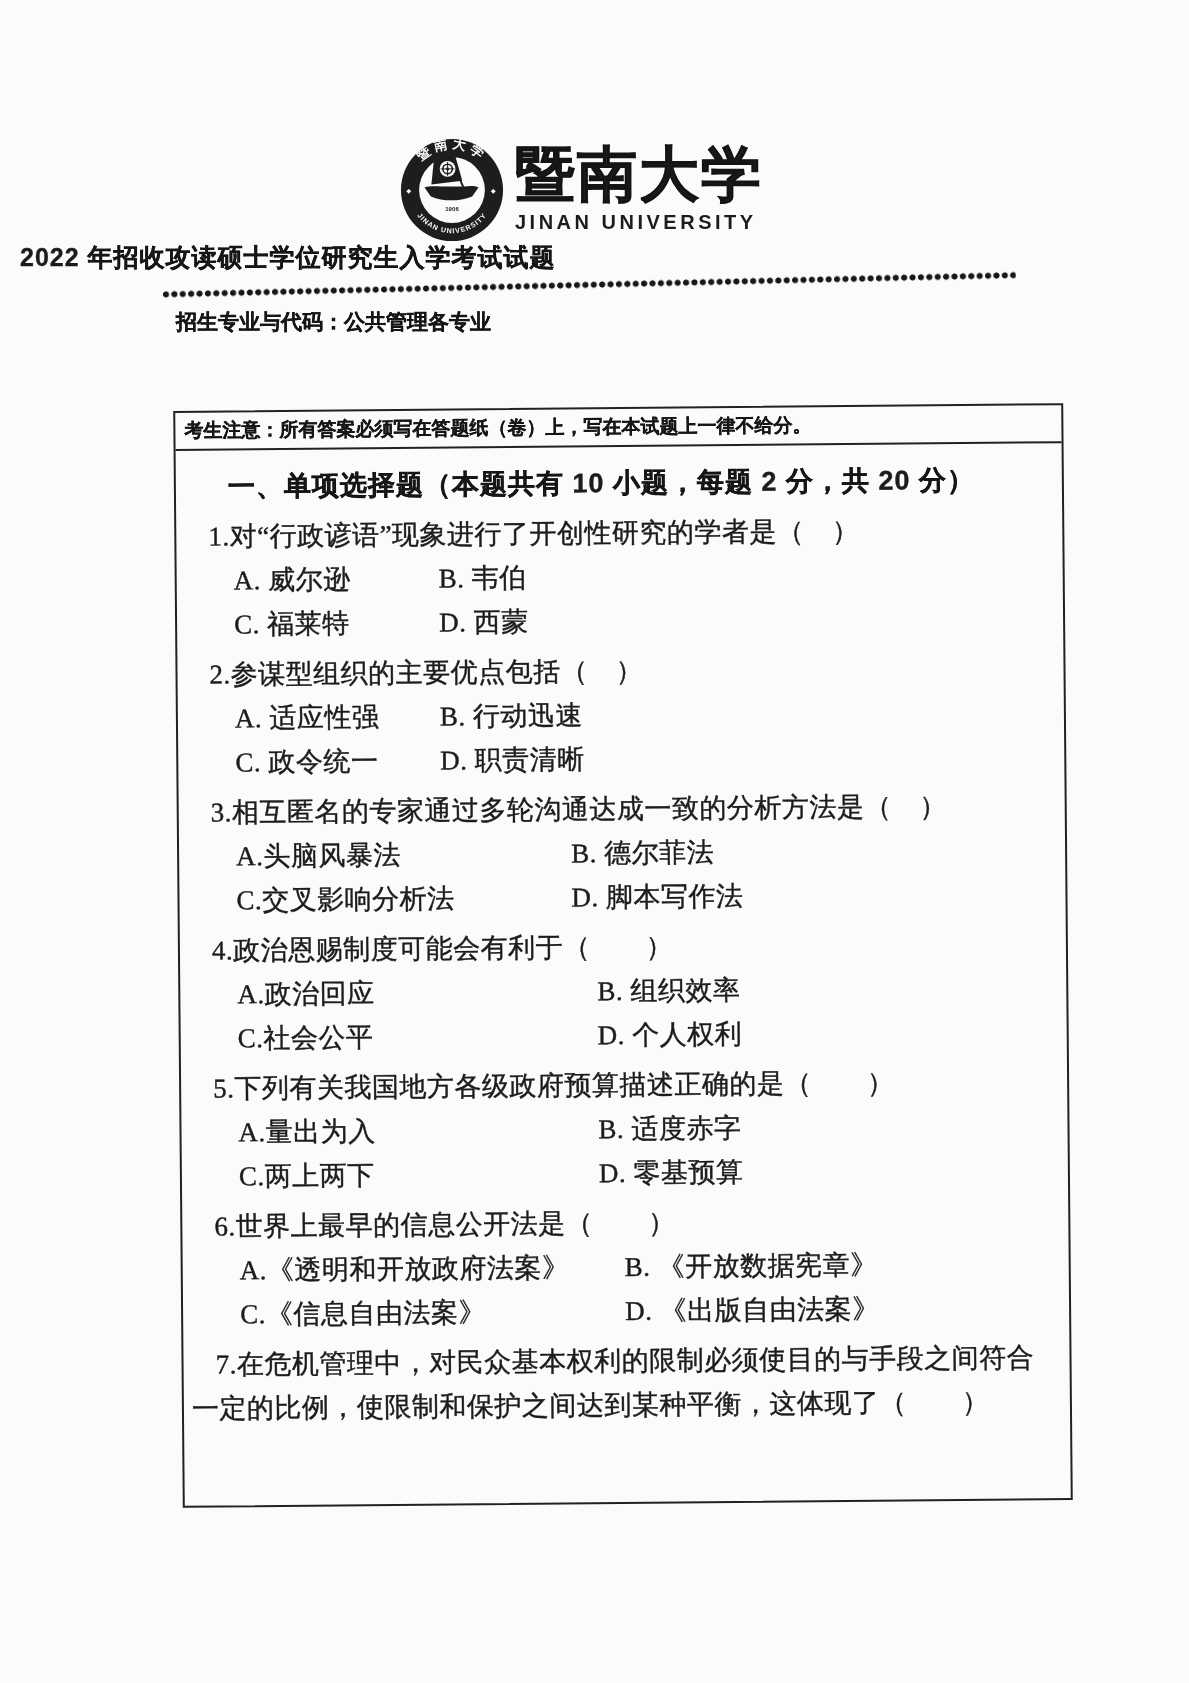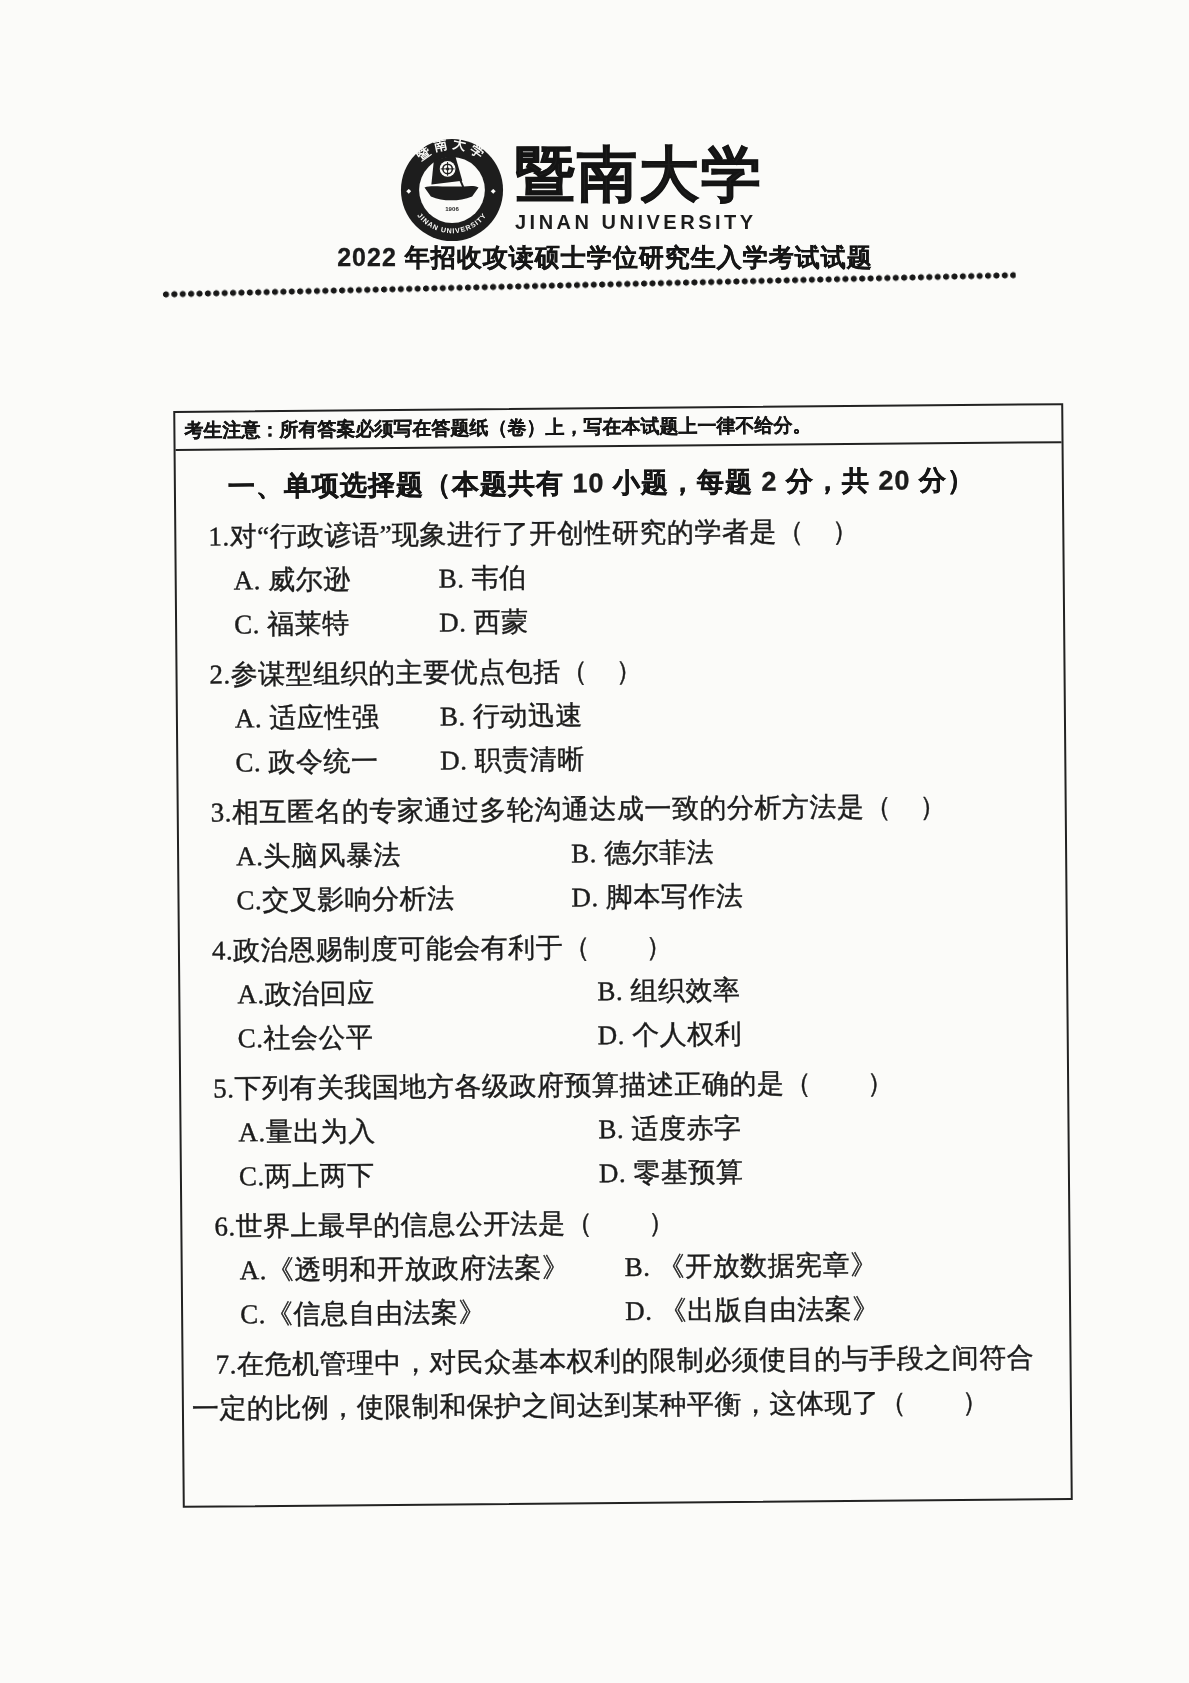--- a/index.html
+++ b/index.html
@@ -34,21 +34,21 @@
   .univ-en {
     margin-top: 4px;
     font-family: "Liberation Sans", "DejaVu Sans", sans-serif;
     font-weight: 700;
     font-size: 20px;
     letter-spacing: 3.5px;
     white-space: nowrap;
   }
   .exam-title {
     position: absolute; left: 20px; top: 241px; width: 1170px;
-    text-align: center;
+    text-align: left;
     font-family: "Liberation Sans", "DejaVu Sans", sans-serif;
     font-weight: 700;
     font-size: 25px;
     letter-spacing: 1px;
     -webkit-text-stroke: 0.3px #141414;
   }
   .star-line {
     position: absolute; left: 162px; top: 290px;
     width: 854px; height: 9px;
     transform: rotate(-1.3deg);
@@ -167,20 +167,21 @@
 
   <div class="univ-names">
     <div class="univ-cn">暨南大学</div>
     <div class="univ-en">JINAN UNIVERSITY</div>
   </div>
 
   <div class="exam-title">2022 年招收攻读硕士学位研究生入学考试试题</div>
 
   <div class="star-line"></div>
 
+  <div class="meta-line meta-major">招生专业与代码：公共管理各专业</div>
 
   <div class="main-box">
     <div class="notice-bar">
       <span>考生注意：所有答案必须写在答题纸（卷）上，写在本试题上一律不给分。</span>
     </div>
     <div class="box-content">
       <div class="section-heading">一、单项选择题（本题共有 10 小题，每题 2 分，共 20 分）</div>
       <div id="questions">
           <div class="question">
             <div class="q-stem">1.对“行政谚语”现象进行了开创性研究的学者是（　）</div>

